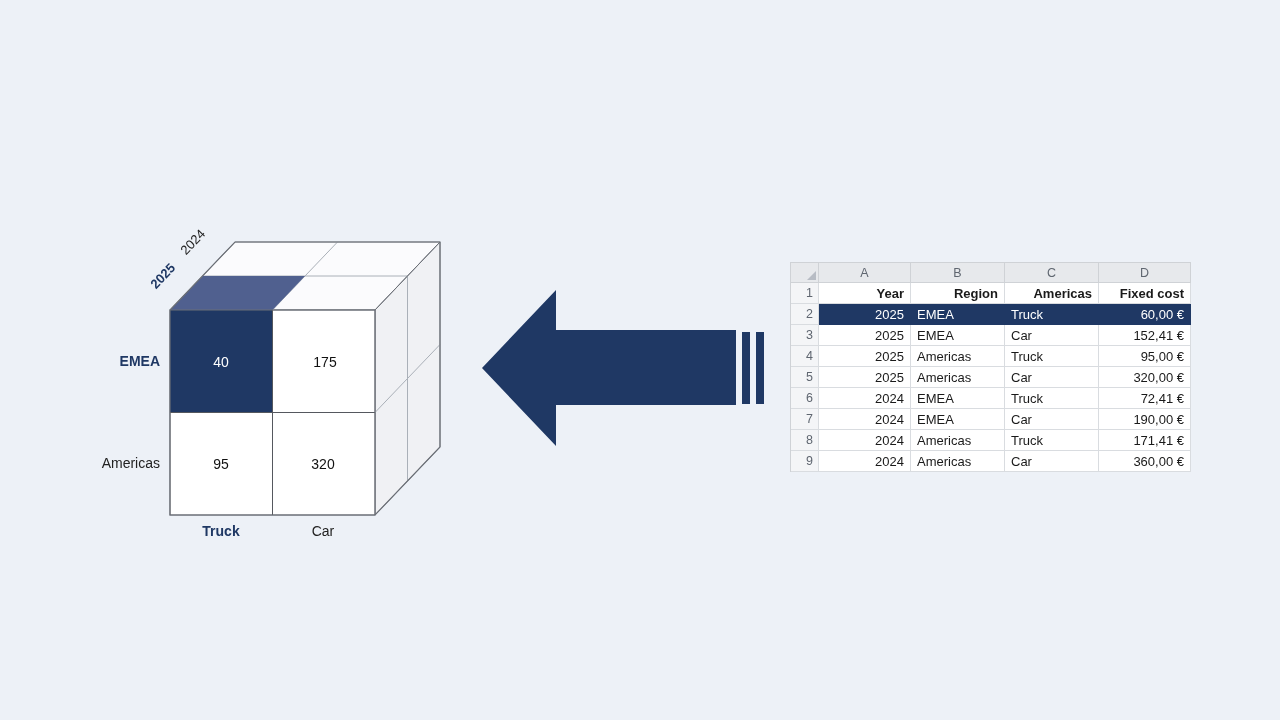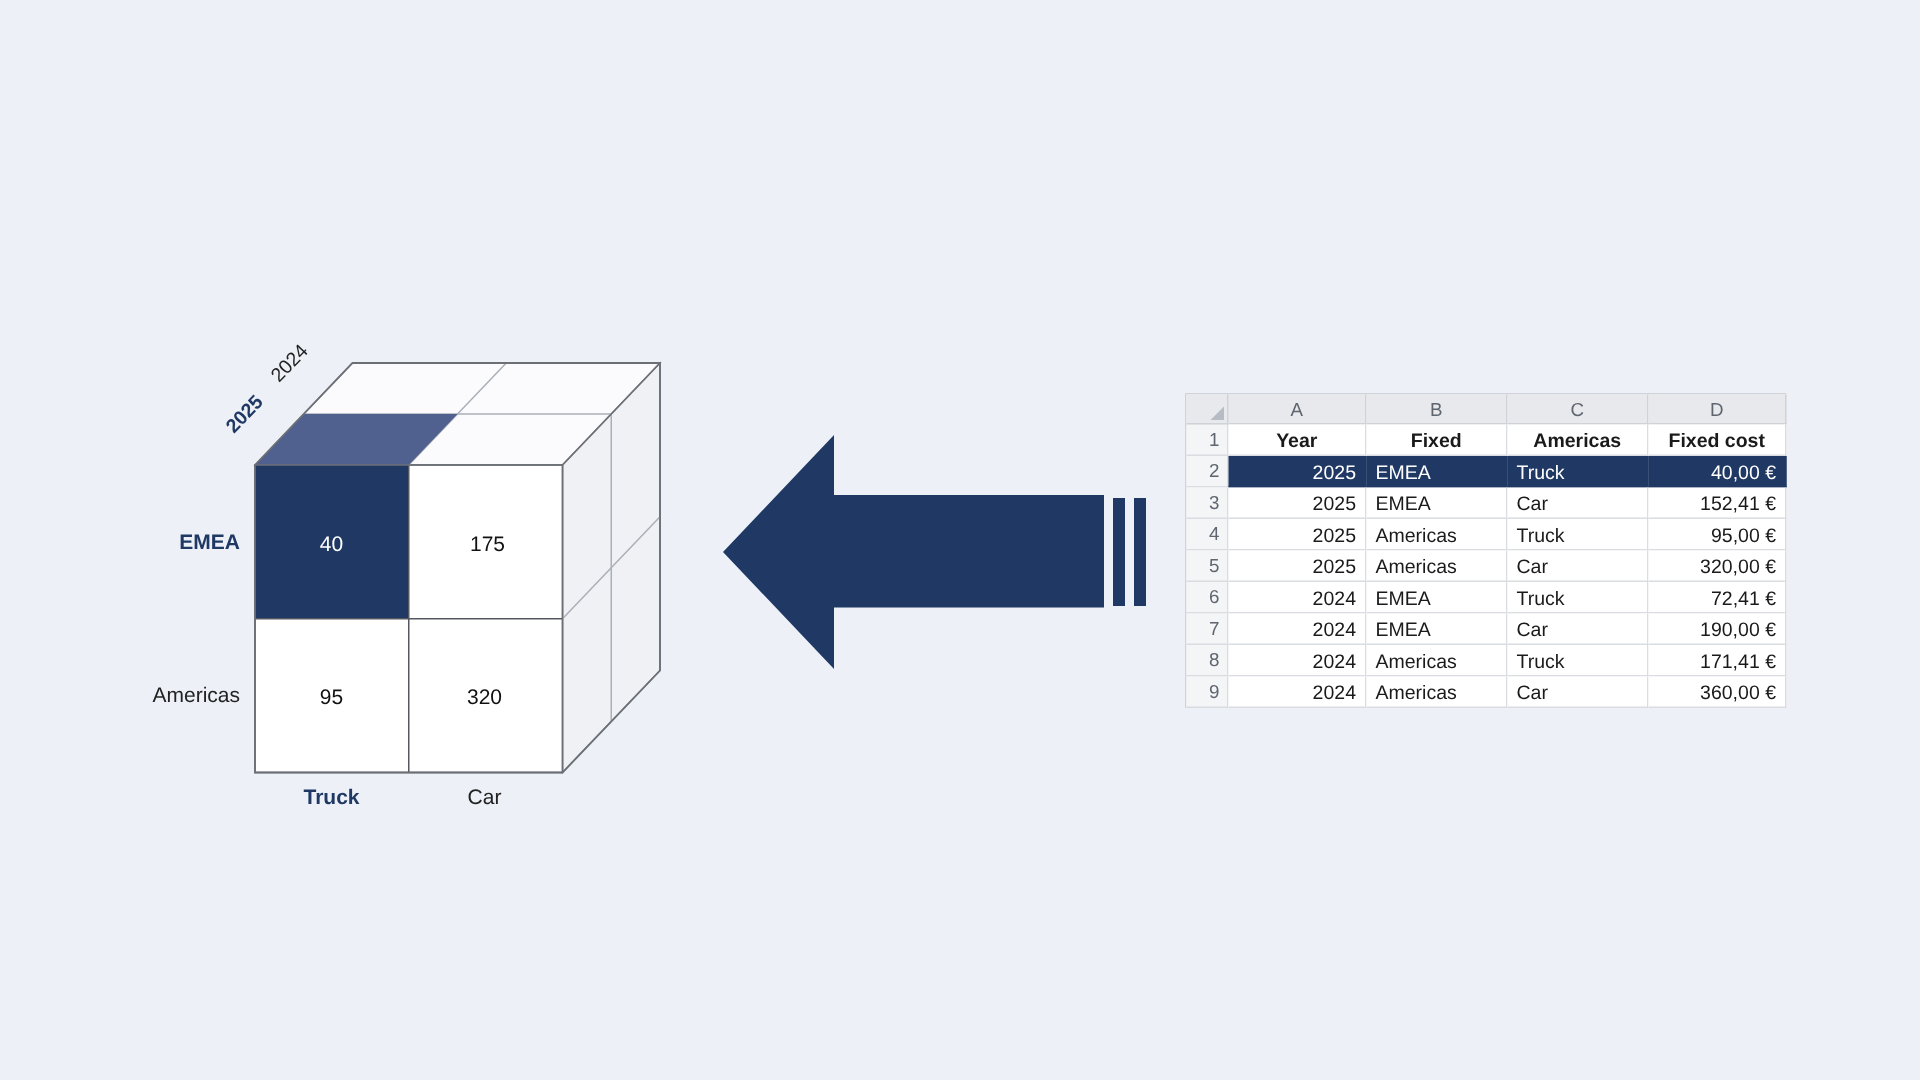--- a/index.html
+++ b/index.html
@@ -17,21 +17,21 @@
          border-top:1px solid #cfd2d6;border-left:1px solid #cfd2d6;background:#fff;}
   .srow{display:grid;grid-template-columns:28px 92px 94px 94px 92px;height:21px;line-height:21px;}
   .srow.colrow{height:20px;line-height:20px;}
   .cell{border-right:1px solid #d9dce0;border-bottom:1px solid #d9dce0;
         padding:0 6px;box-sizing:border-box;overflow:hidden;white-space:nowrap;background:#fff;}
   .ch{background:#e7e9ec;color:#5f6670;text-align:center;padding:0;border-color:#cfd2d6;font-size:12.5px;}
   .corner{position:relative;background:#e7e9ec;border-color:#cfd2d6;padding:0;}
   .corner .tri{position:absolute;right:2px;bottom:2px;width:0;height:0;
                border-left:9px solid transparent;border-bottom:9px solid #b7bcc4;}
   .rh{background:#f4f5f7;color:#5f6670;text-align:right;padding-right:5px;font-size:12.5px;}
-  .hdr{font-weight:bold;text-align:center;}
+  .hdr{font-weight:bold;text-align:right;}
   .num{text-align:right;}
   .txt{text-align:left;}
   .hl .cell:not(.rh){background:#1f3864;color:#fff;border-color:#1f3864;}
 </style>
 </head>
 <body>
 
 <div class="canvas">
 
   <div class="cube-wrap">
@@ -91,31 +91,31 @@
         </div>
       <div class="cell ch">A</div>
       <div class="cell ch">B</div>
       <div class="cell ch">C</div>
       <div class="cell ch">D</div>
     </div>
 
     <div class="srow">
       <div class="cell rh">1</div>
       <div class="cell hdr">Year</div>
-      <div class="cell hdr">Fixed</div>
+      <div class="cell hdr">Region</div>
       <div class="cell hdr">Americas</div>
       <div class="cell hdr">Fixed cost</div>
     </div>
 
     <div class="srow hl">
       <div class="cell rh">2</div>
       <div class="cell num">2025</div>
       <div class="cell txt">EMEA</div>
       <div class="cell txt">Truck</div>
-      <div class="cell num">40,00 €</div>
+      <div class="cell num">60,00 €</div>
     </div>
 
     <div class="srow">
       <div class="cell rh">3</div>
       <div class="cell num">2025</div>
       <div class="cell txt">EMEA</div>
       <div class="cell txt">Car</div>
       <div class="cell num">152,41 €</div>
     </div>
 

